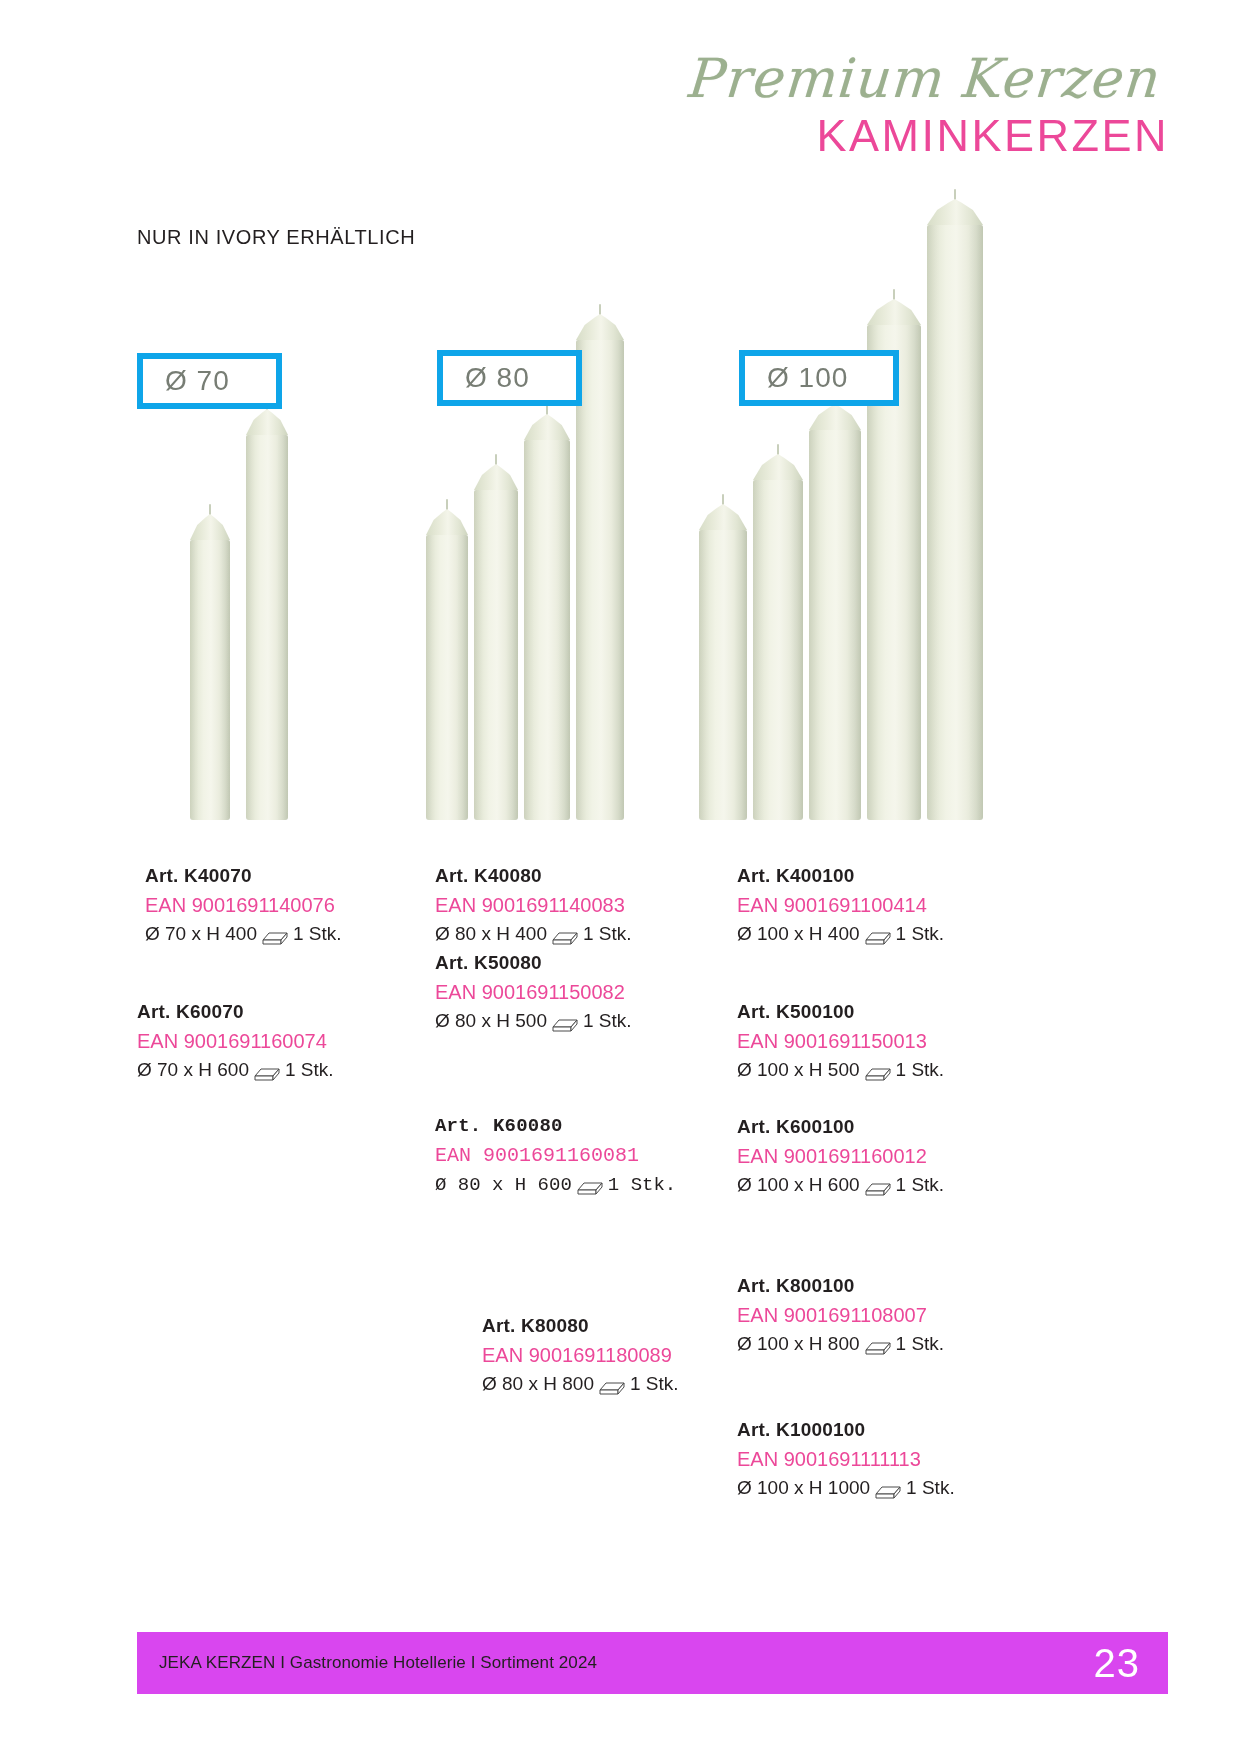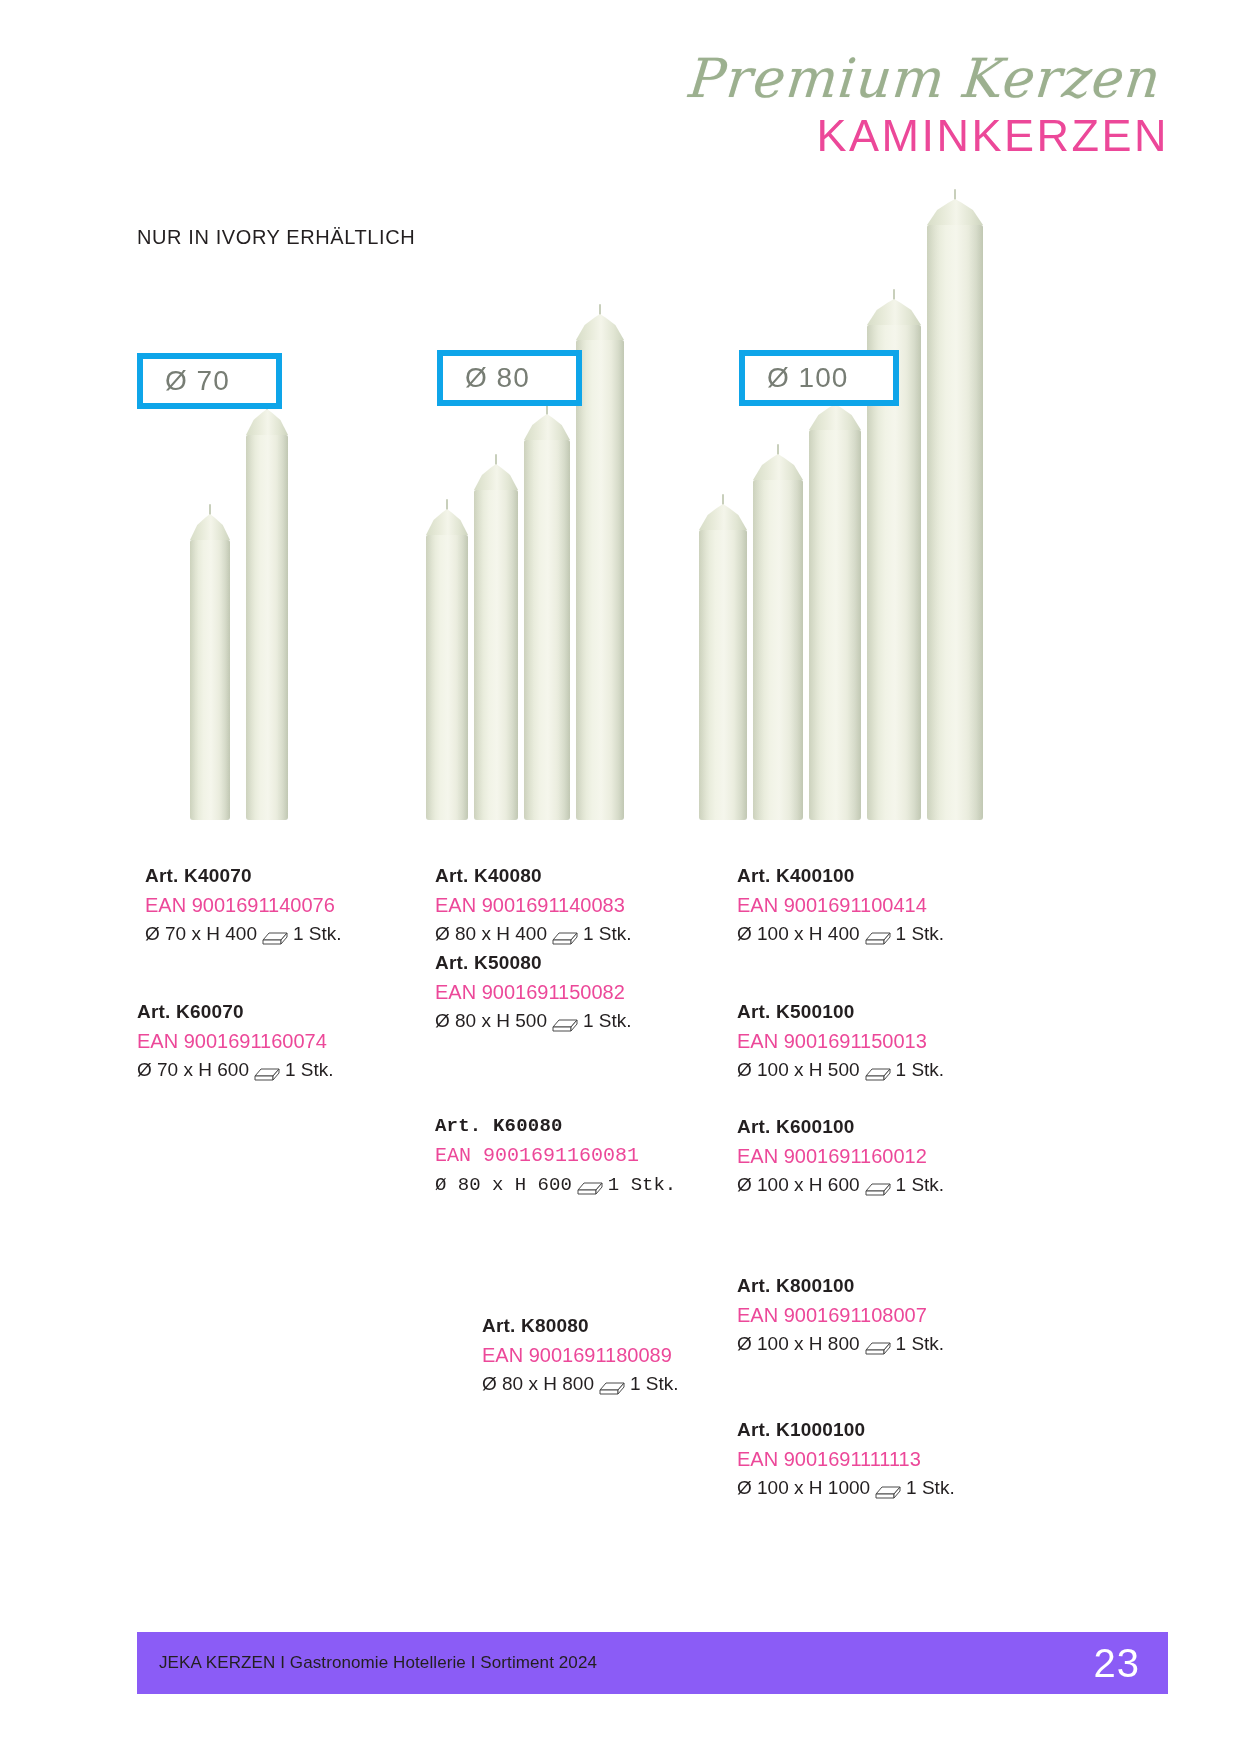--- a/index.html
+++ b/index.html
@@ -97,21 +97,21 @@
   
   .prod{position:absolute;width:300px;}
   .prod .art{font-size:19px;font-weight:700;letter-spacing:.2px;color:#231f20;line-height:1.45;}
   .prod .ean{font-size:20px;font-weight:400;color:#ec4899;line-height:1.5;}
   .prod .dim{font-size:19px;font-weight:400;color:#231f20;line-height:1.5;display:flex;align-items:center;gap:5px;white-space:nowrap;}
   .box-icon{display:inline-block;width:26px;height:17px;flex:0 0 auto;position:relative;top:1px;}
 
   
   .footer-bar{
     position:absolute;left:137px;bottom:60px;width:1031px;height:62px;
-    background:#8b5cf6;
+    background:#d946ef;
   }
   .footer-text{
     position:absolute;left:22px;top:50%;transform:translateY(-50%);
     font-size:17px;color:#231f20;letter-spacing:.1px;white-space:nowrap;
   }
   .page-num{
     position:absolute;right:28px;top:50%;transform:translateY(-50%);
     font-size:40px;font-weight:400;color:#ffffff;letter-spacing:1px;
   }
 </style>

